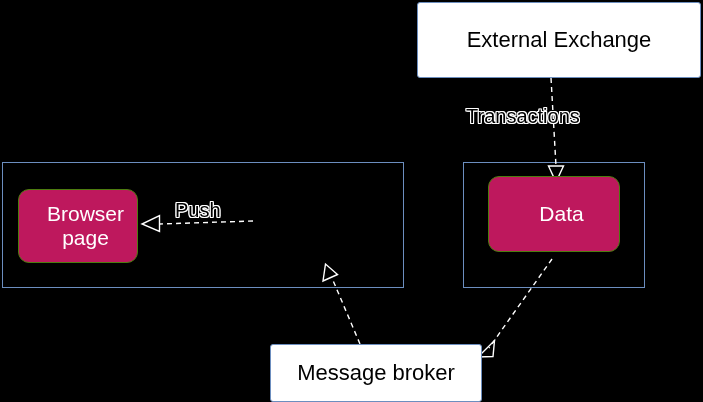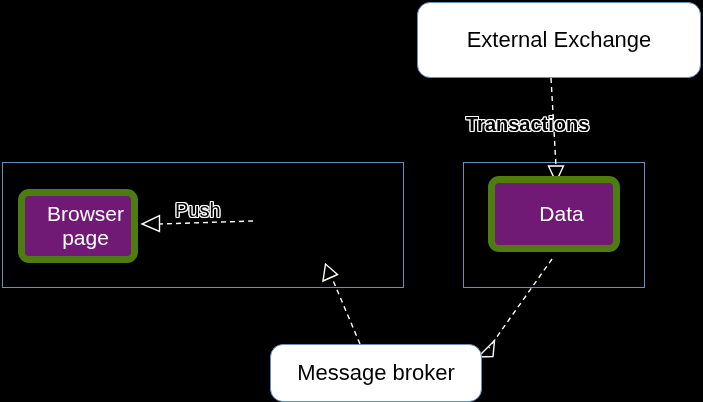--- a/index.html
+++ b/index.html
@@ -21,41 +21,41 @@
     position: absolute;
     border: 1px solid #6c8ebf;
     background: transparent;
     box-sizing: border-box;
   }
 
   
   .node-blue {
     position: absolute;
     box-sizing: border-box;
-    background: #701a75;
-    border: 7px solid #4d7c0f;
+    background: #be185d;
+    border: 1px solid #4d7c0f;
     border-radius: 11px;
     display: flex;
     align-items: center;
     justify-content: center;
     text-align: center;
     color: #ffffff;
     font-size: 21px;
     line-height: 1.12;
     white-space: nowrap;
     padding-left: 15px;
   }
 
   
   .node-white {
     position: absolute;
     box-sizing: border-box;
     background: #ffffff;
     border: 1px solid #6c8ebf;
-    border-radius: 13px;
+    border-radius: 3px;
     display: flex;
     align-items: center;
     justify-content: center;
     text-align: center;
     color: #000000;
     font-size: 22px;
     line-height: 1.14;
   }
 
   
@@ -141,17 +141,17 @@
   <div class="node-blue" style="left:488px; top:176px; width:132px; height:76px;">
     <span>
       <span>Data</span><br>
     </span>
   </div>
 
   <div class="node-white" style="left:250px; top:344px; width:212px; height:58px;margin-left:20px;">
     <span>Message broker</span>
   </div>
 
-  <div class="edge-label" style="left:466px; top:113px;font-weight:bold;">Transactions</div>
+  <div class="edge-label" style="left:466px; top:105px;">Transactions</div>
 
   <div class="edge-label" style="left:163px; top:199px;margin-left:12px;">Push</div>
 
 </div>
 
 </body></html>

